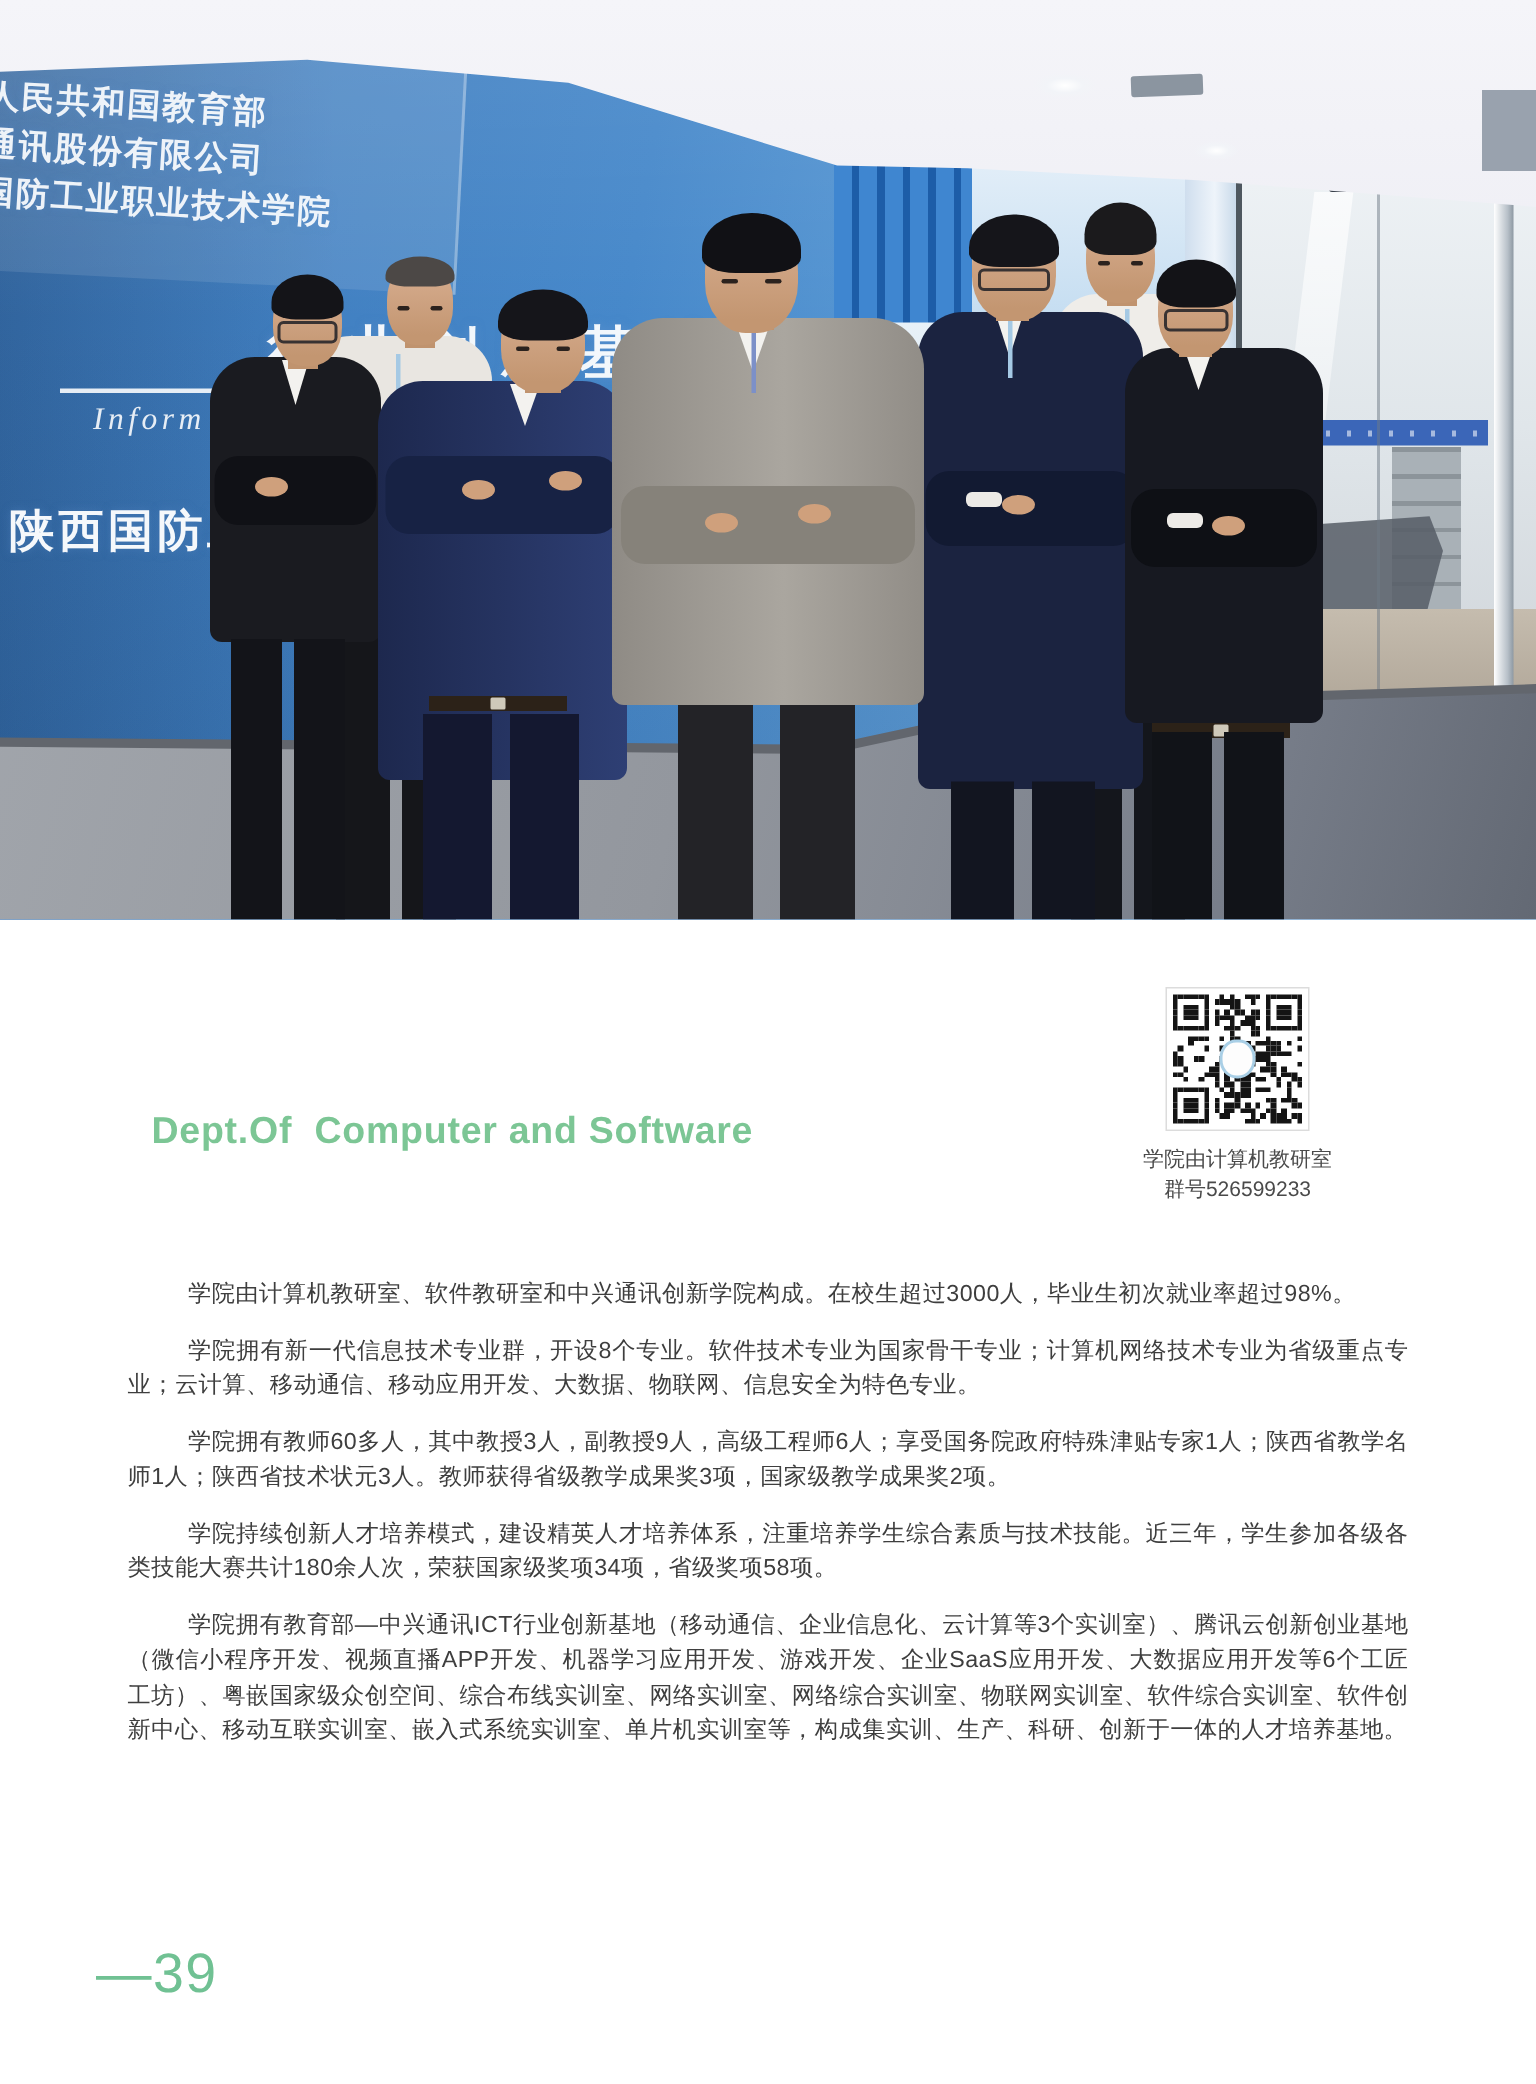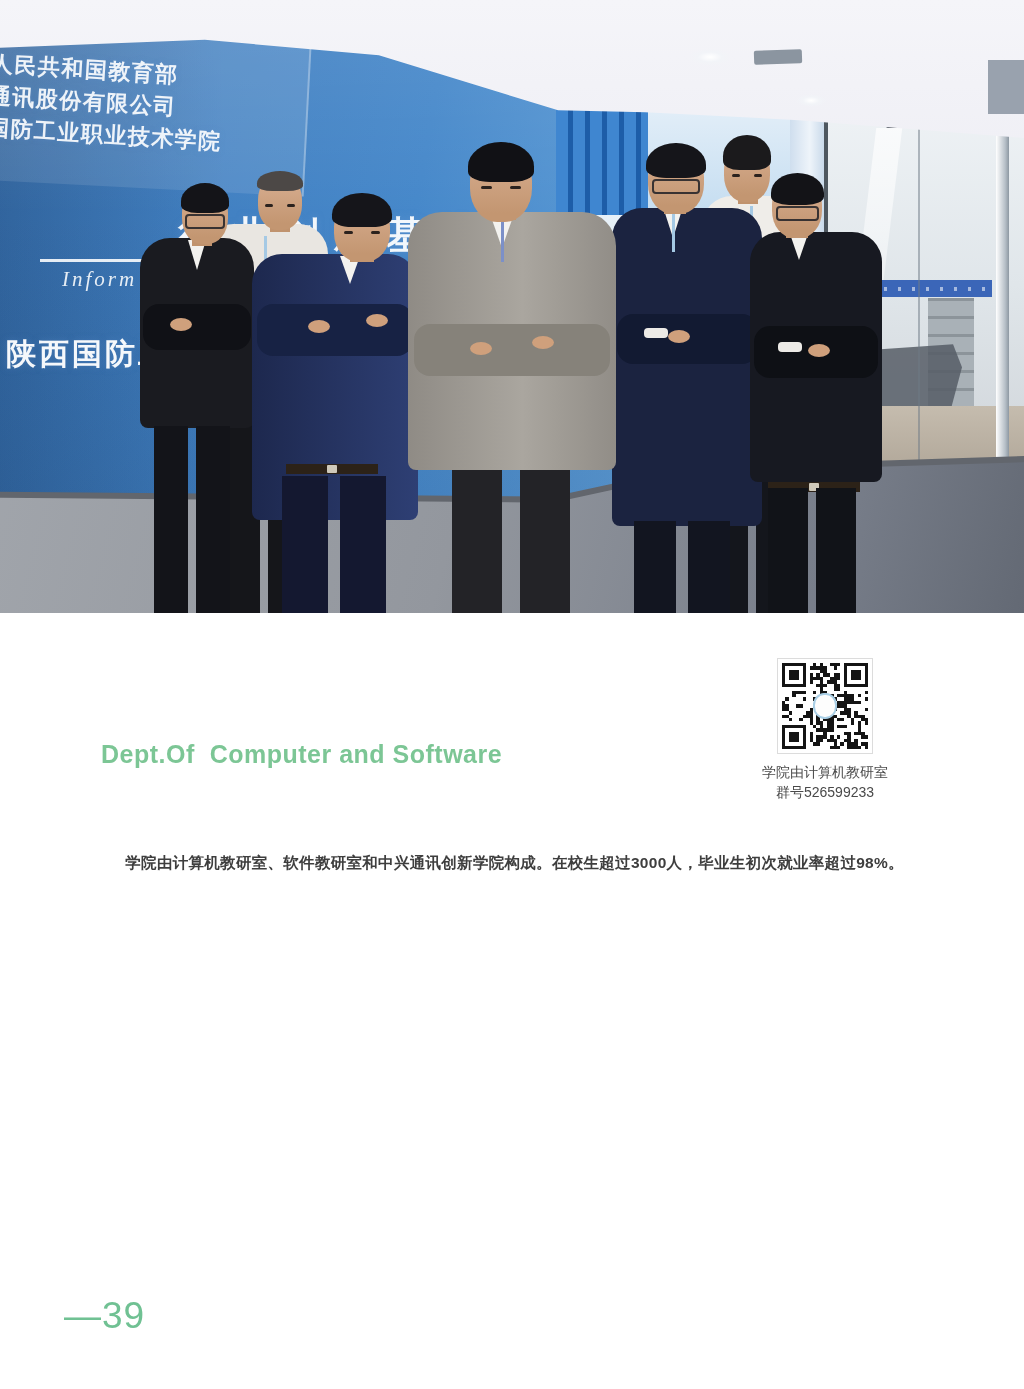--- a/index.html
+++ b/index.html
@@ -113,21 +113,21 @@
         grid-template-rows:repeat(25,1fr);width:86px;height:86px;background:#fff;}
   .qm{background:transparent;}
   .qm.d{background:#141414;}
   .qr-logo{position:absolute;left:50%;top:50%;width:24px;height:26px;margin:-13px 0 0 -12px;
         background:#fdfdfd;border:2px solid #a9cfe6;border-radius:46% 46% 48% 48%;box-sizing:border-box;}
   .qr-cap{margin-top:8px;font-size:14px;color:#4a4a4a;line-height:20px;}
 
   
   .content{position:absolute;left:85px;top:851px;width:854px;}
   .content p{margin:0 0 14px 0;font-size:15.5px;line-height:23.5px;color:#3e3e3e;
-        text-align:justify;text-indent:2.6em;letter-spacing:0.3px;font-weight:bold;}
+        text-align:justify;text-indent:2.6em;letter-spacing:0.3px;}
 
   
   .page-num{position:absolute;left:64px;top:1281px;font-size:37px;color:#70c193;letter-spacing:1px;margin-top:14px;}
 </style>
 </head>
 <body>
 
 <div id="page">
 
   <div id="photo">
@@ -933,16 +933,20 @@
           <i class="qm d"></i>
         <div class="qr-logo"></div>
       </div>
     </div>
     <div class="qr-cap">学院由计算机教研室</div>
     <div class="qr-cap" style="margin-top:0;">群号526599233</div>
   </div>
 
   <div class="content">
     <p>学院由计算机教研室、软件教研室和中兴通讯创新学院构成。在校生超过3000人，毕业生初次就业率超过98%。</p>
+    <p>学院拥有新一代信息技术专业群，开设8个专业。软件技术专业为国家骨干专业；计算机网络技术专业为省级重点专业；云计算、移动通信、移动应用开发、大数据、物联网、信息安全为特色专业。</p>
+    <p>学院拥有教师60多人，其中教授3人，副教授9人，高级工程师6人；享受国务院政府特殊津贴专家1人；陕西省教学名师1人；陕西省技术状元3人。教师获得省级教学成果奖3项，国家级教学成果奖2项。</p>
+    <p>学院持续创新人才培养模式，建设精英人才培养体系，注重培养学生综合素质与技术技能。近三年，学生参加各级各类技能大赛共计180余人次，荣获国家级奖项34项，省级奖项58项。</p>
+    <p>学院拥有教育部—中兴通讯ICT行业创新基地（移动通信、企业信息化、云计算等3个实训室）、腾讯云创新创业基地（微信小程序开发、视频直播APP开发、机器学习应用开发、游戏开发、企业SaaS应用开发、大数据应用开发等6个工匠工坊）、粤嵌国家级众创空间、综合布线实训室、网络实训室、网络综合实训室、物联网实训室、软件综合实训室、软件创新中心、移动互联实训室、嵌入式系统实训室、单片机实训室等，构成集实训、生产、科研、创新于一体的人才培养基地。</p>
   </div>
 
   <div class="page-num">—39</div>
 </div>
 
 </body></html>

